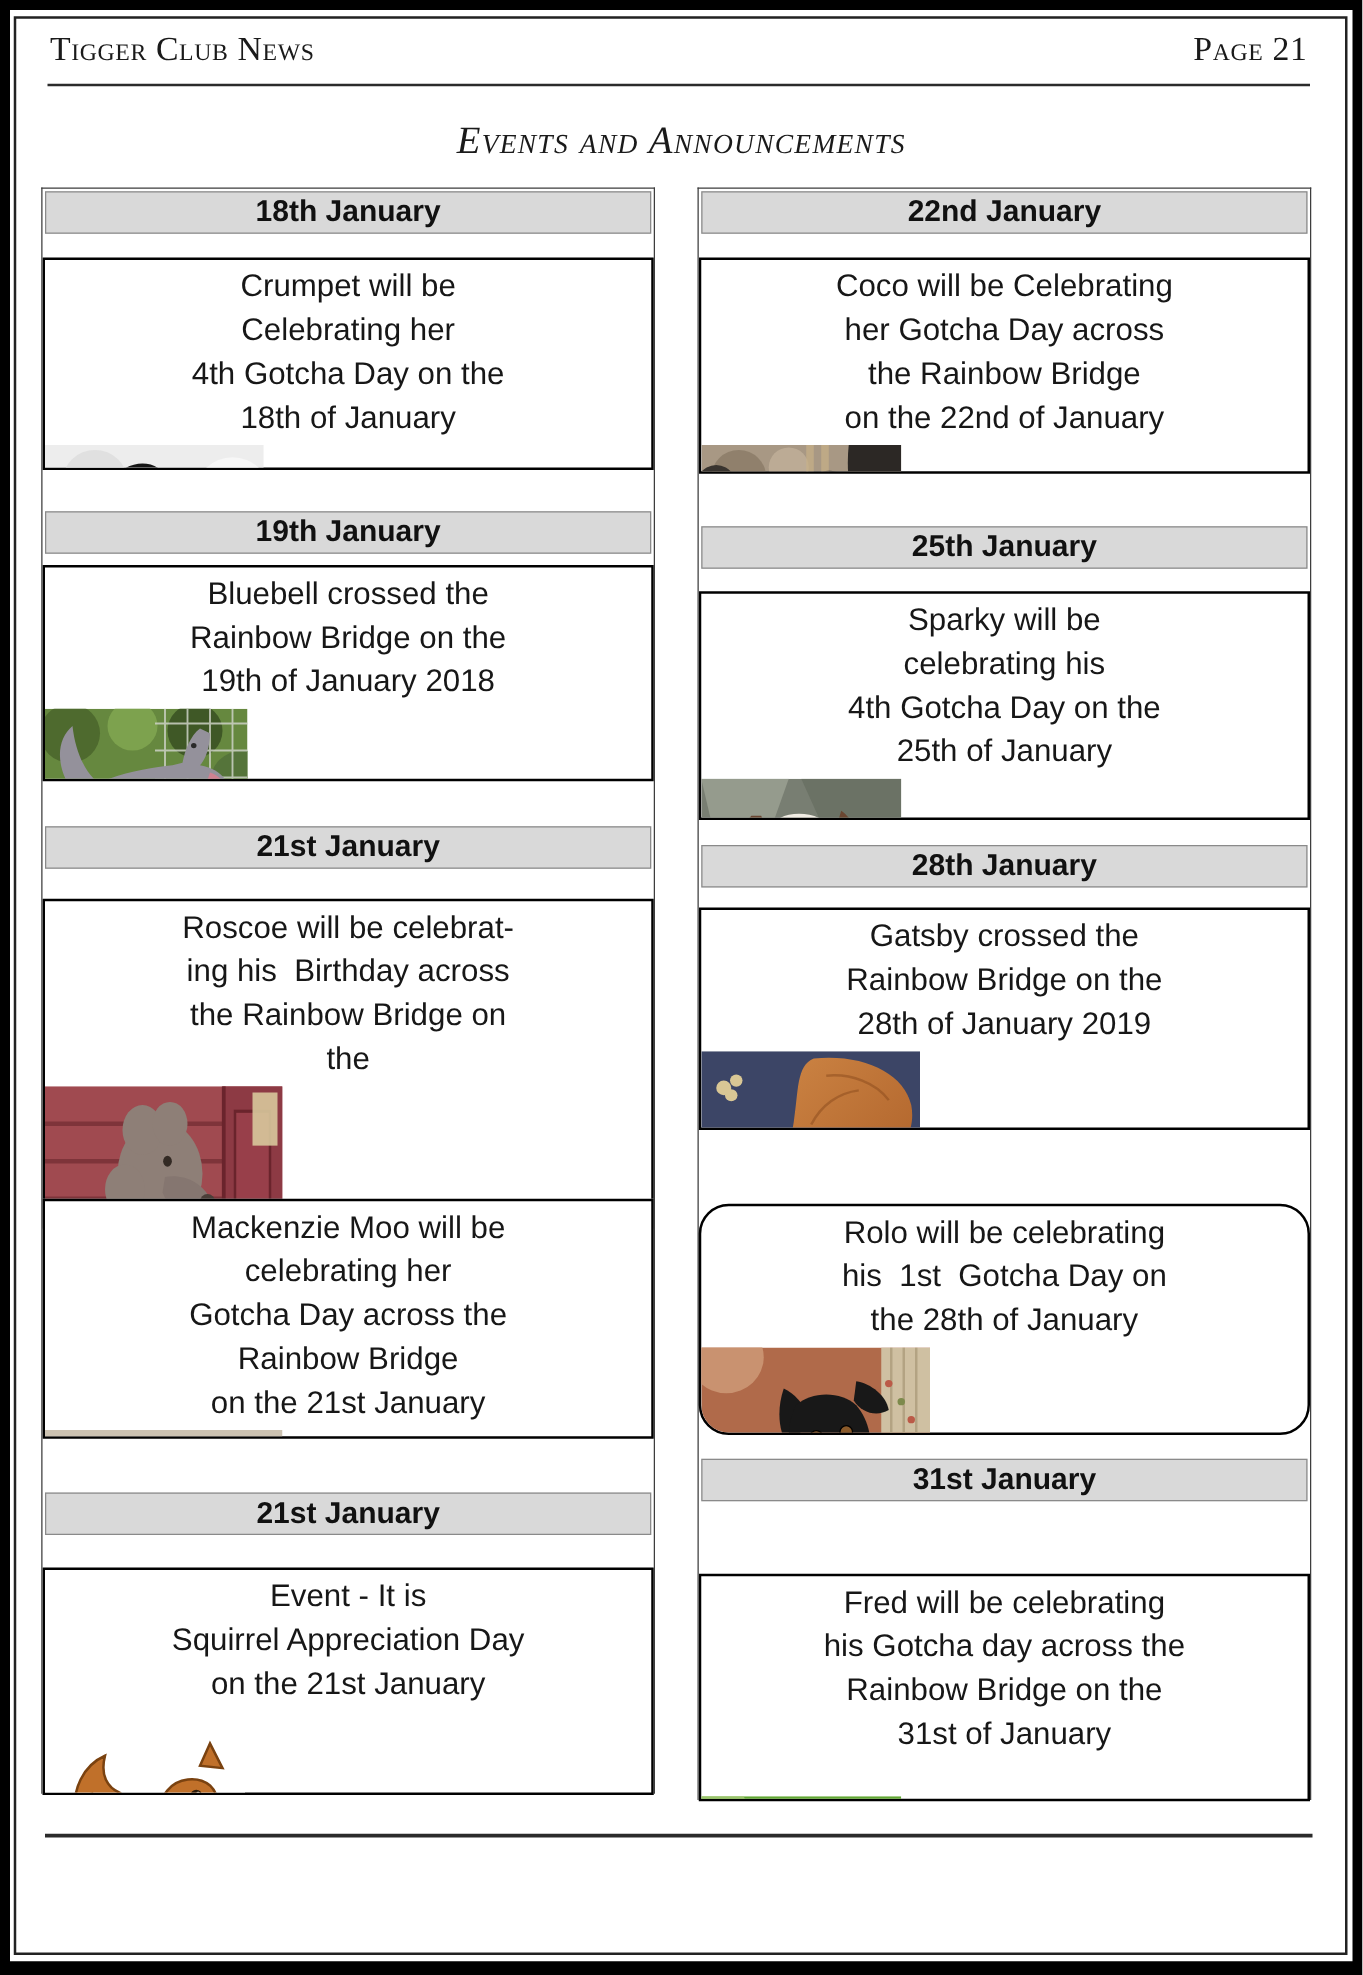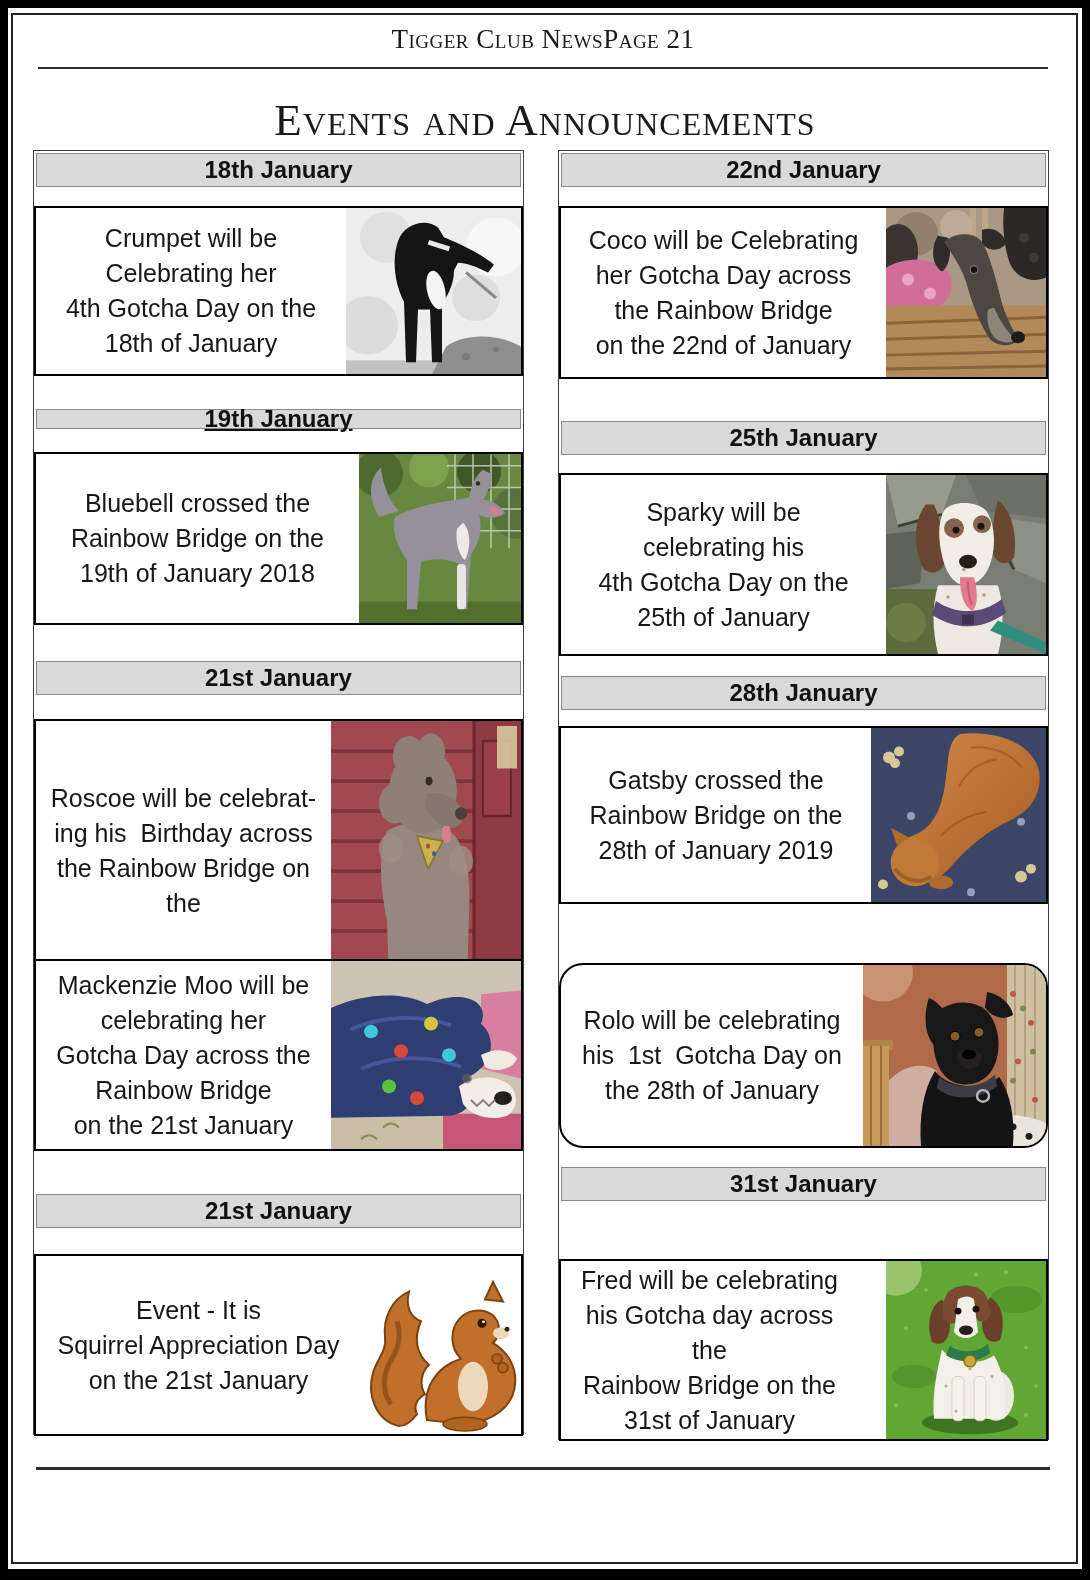--- a/index.html
+++ b/index.html
@@ -8,42 +8,42 @@
   .page { position:relative; width:1090px; height:1580px; background:#fff; }
 
   
   .frame-outer { position:absolute; inset:0; border:8px solid #000;
                  border-bottom-width:11px; pointer-events:none; }
   .frame-inner { position:absolute; top:13px; left:11px; right:12px; bottom:16px;
                  border:2px solid #222; pointer-events:none; }
 
   
   .masthead { position:absolute; left:40px; right:44px; top:24px;
-              display:flex; justify-content:center; align-items:baseline;
+              display:flex; justify-content:space-between; align-items:baseline;
               font-family:"Liberation Serif", serif; font-variant:small-caps;
               font-size:27px; color:#1a1a1a; letter-spacing:0.5px; }
   .masthead-rule { position:absolute; left:38px; right:42px; top:67px;
                    border-top:2px solid #2b2b2b; }
   .page-title { position:absolute; left:0; right:0; top:94px; text-align:center;
                 font-family:"Liberation Serif", serif; font-variant:small-caps;
-                font-size:45px; color:#1a1a1a; letter-spacing:1px; }
+                font-size:31px; color:#1a1a1a; letter-spacing:1px;font-style:italic; }
 
   
   .column { position:absolute; top:150px; width:491px;
             border-left:1.5px solid #3d3d3d; border-right:1.5px solid #3d3d3d;
             border-top:1.5px solid #3d3d3d; }
   .column-left  { left:33px;  height:1285px; }
   .column-right { left:558px; height:1290px; }
 
   .date-header { position:absolute; left:2px; right:2px; background:#d9d9d9;
                  border:1px solid #8a8a8a; display:flex; align-items:center;
                  justify-content:center; font-weight:bold; font-size:24px;
                  color:#111; }
   .card { position:absolute; left:0; right:0; border:2.5px solid #000;
-          background:#fff; display:flex; overflow:hidden; }
+          background:#fff; display:flex; overflow:hidden;flex-direction:column; }
   .card-text { flex:1; display:flex; align-items:center; justify-content:center;
                text-align:center; white-space:pre-wrap; font-size:25px;
                line-height:35px; color:#171717; padding:4px 6px; }
   .card-photo { flex:none; height:100%; }
   .card-photo svg { display:block; width:100%; height:100%; }
 
   
   .footer-rule { position:absolute; left:36px; right:40px; top:1467px;
                  border-top:3px solid #2b2b2b; }
   .footer-text { position:absolute; left:20px; right:20px; top:1477px;
@@ -88,21 +88,21 @@
           <circle cx="120" cy="152" r="4" fill="#6f6f6f" opacity="0.6"></circle>
           <circle cx="150" cy="145" r="3" fill="#6f6f6f" opacity="0.6"></circle>
           <line x1="120" y1="66" x2="150" y2="92" stroke="#888" stroke-width="3"></line>
           <path d="M52 34 C58 16 80 10 92 20 L98 30 C112 36 134 46 148 58 L142 66 C130 60 120 56 112 56 L108 64 C108 80 100 92 96 98 L96 158 L86 158 L84 104 L72 104 L70 158 L60 158 L58 96 C48 76 46 52 52 34 Z" fill="#151515"></path>
           <ellipse cx="90" cy="84" rx="9" ry="20" fill="#f5f5f5" transform="rotate(-12 90 84)"></ellipse>
           <rect x="82" y="36" width="22" height="5" fill="#e8e8e8" transform="rotate(18 93 38)"></rect>
         </svg>
       </div>
     </div>
 
-    <div class="date-header" style="top:258px;height:20px;text-decoration:underline;">
+    <div class="date-header" style="top:258px;height:34px;">
       <span>19th January</span>
     </div>
     <div class="card" style="top:301px;height:173px;">
       <div class="card-text">Bluebell crossed the
 Rainbow Bridge on the
 19th of January 2018</div>
       <div class="card-photo" style="width:162px;">
         <svg viewBox="0 0 162 172" preserveAspectRatio="none">
           <rect width="162" height="172" fill="#66883f"></rect>
           <circle cx="20" cy="20" r="24" fill="#4e6a2e"></circle>

